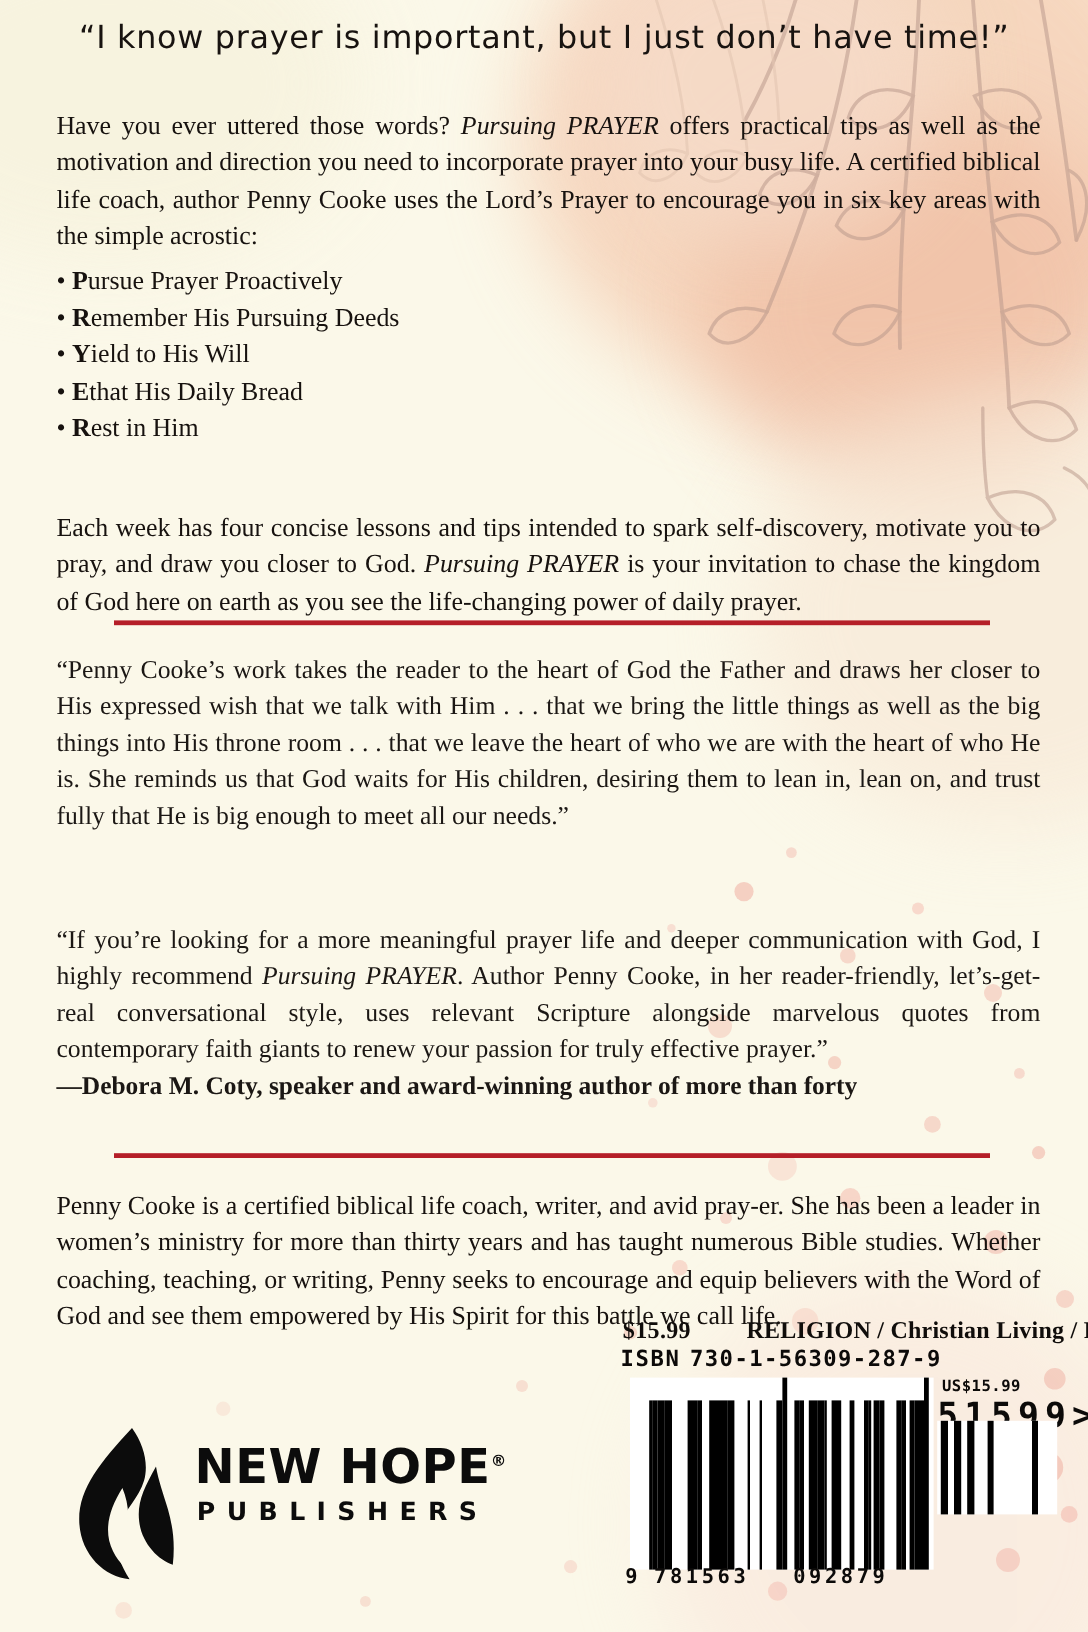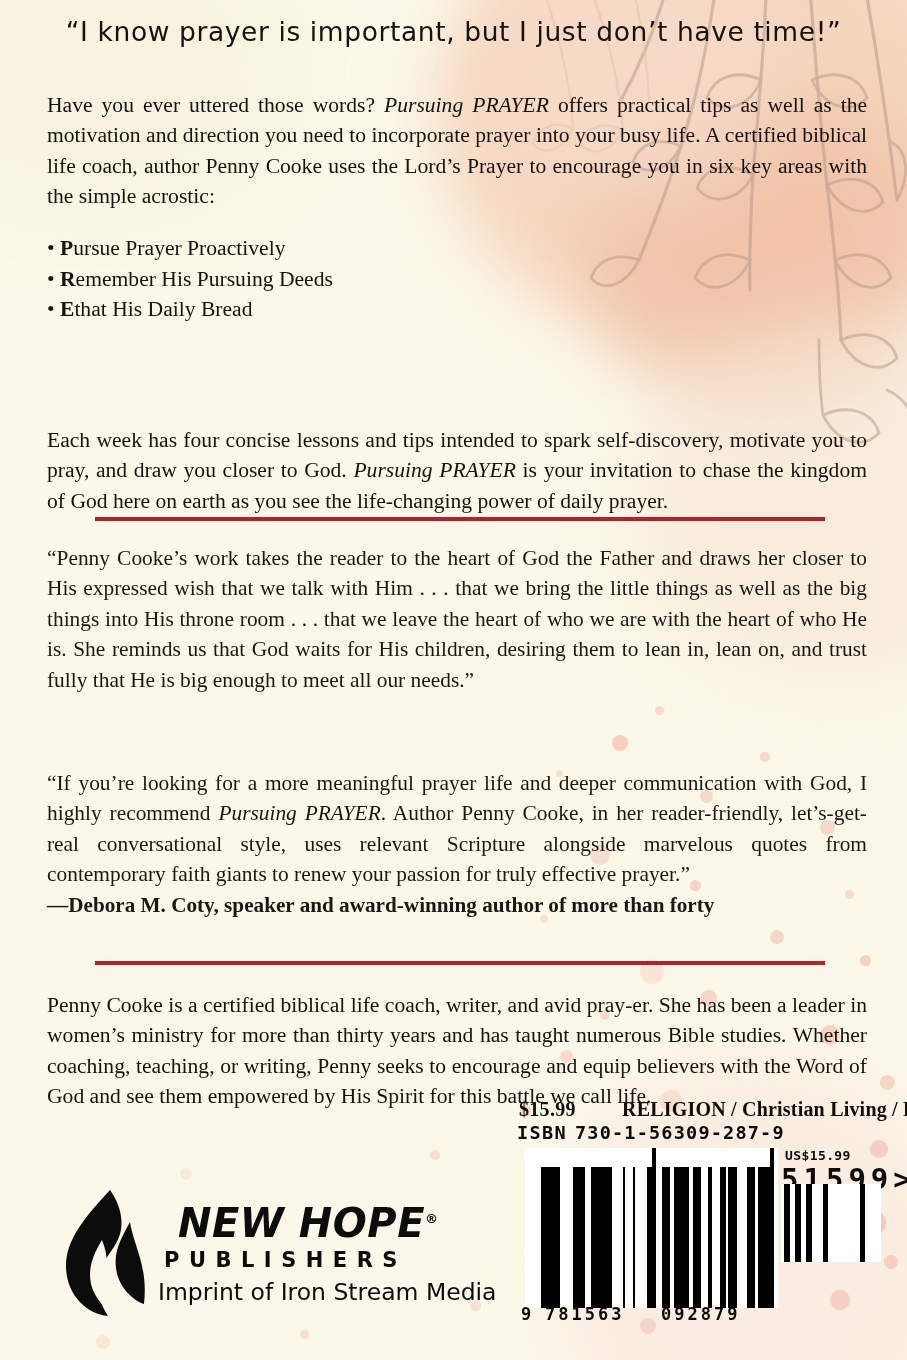--- a/index.html
+++ b/index.html
@@ -74,25 +74,24 @@
     line-height:30.2px;
     font-weight:700;
     text-align:left;
   }
   .endorse p.attrib.just{text-align:justify;text-justify:inter-word;}
 
   
   #logo{position:absolute;left:58px;top:1186px;width:380px;height:140px;}
   #logo .flame{position:absolute;left:0;top:2px;width:96px;height:130px;}
   #logo .np{
-    position:absolute;left:120px;top:14px;
+    position:absolute;left:104px;top:14px;
     font-family:"DejaVu Sans", sans-serif;
     font-weight:700;font-size:40px;letter-spacing:.5px;color:#0c0c0c;
     white-space:nowrap;
-    font-style:italic;
   }
   #logo .np sup{font-size:13px;vertical-align:super;font-weight:700;}
   #logo .pub{
     position:absolute;left:106px;top:62px;
     font-family:"DejaVu Sans", sans-serif;
     font-weight:700;font-size:21px;letter-spacing:9.5px;color:#0c0c0c;
     white-space:nowrap;
   }
   #logo .imprint{
     position:absolute;left:100px;top:92px;
@@ -226,25 +225,27 @@
 </div>
 
 <div id="page">
 
   <div class="headline">“I know prayer is important, but I just don’t have time!”</div>
 
   <div class="body-col" style="top:90px;">
     <p class="para lastline-left"><span>Have you ever uttered those words? </span><i class="bookttl">Pursuing PRAYER</i><span> offers practical tips as well as the motivation and direction you need to incorporate prayer into your busy life. A certified biblical life coach, author Penny Cooke uses the Lord’s Prayer to encourage you in six key areas with the simple acrostic:</span></p>
   </div>
 
-  <div class="body-col" style="top:233px;">
+  <div class="body-col" style="top:219px;">
     <ul class="acrostic">
       <li><span>•</span> <b>P</b><span>ursue Prayer Proactively</span></li>
       <li><span>•</span> <b>R</b><span>emember His Pursuing Deeds</span></li>
+      <li><span>•</span> <b>Y</b><span>ield to His Will</span></li>
       <li><span>•</span> <b>E</b><span>that His Daily Bread</span></li>
+      <li><span>•</span> <b>R</b><span>est in Him</span></li>
     </ul>
   </div>
 
   <div class="body-col" style="top:425px;">
     <p class="para"><span>Each week has four concise lessons and tips intended to spark self-discovery, motivate you to pray, and draw you closer to God. </span><i class="bookttl">Pursuing PRAYER</i><span> is your invitation to chase the kingdom of God here on earth as you see the life-changing power of daily prayer.</span></p>
   </div>
 
   <div class="rule" style="top:517px;"></div>
 
   <div class="body-col endorse" style="top:543px;">
@@ -263,21 +264,20 @@
   </div>
 
   <div id="logo">
     <svg class="flame" viewBox="0 0 96 130">
       <path fill="#0c0c0c" d="M52 2 C 26 30, 8 52, 8 78 C 8 106, 28 126, 50 128 C 40 112, 36 98, 41 84 C 46 70, 58 60, 62 46 C 66 32, 62 16, 52 2 Z"></path>
       <path fill="#0c0c0c" d="M72 34 C 62 52, 56 64, 58 80 C 60 98, 74 112, 86 116 C 88 98, 86 84, 82 70 C 78 56, 74 46, 72 34 Z"></path>
       <path fill="#fbf8e9" d="M44 52 C 34 68, 30 82, 33 96 C 36 108, 44 118, 52 122 C 48 108, 46 96, 48 84 C 50 72, 48 62, 44 52 Z"></path>
     </svg>
     <div class="np"><span>NEW HOPE</span><sup>®</sup></div>
     <div class="pub">PUBLISHERS</div>
-    <div class="imprint">Imprint of Iron Stream Media</div>
   </div>
 
   <div id="codeblock">
     <div class="price-line">
       <span class="amt">$15.99</span>
       <span class="cat">RELIGION / Christian Living / Prayer</span>
     </div>
     <div class="isbn-line">
       <span class="lbl">ISBN</span>
       <span class="num">730-1-56309-287-9</span>

